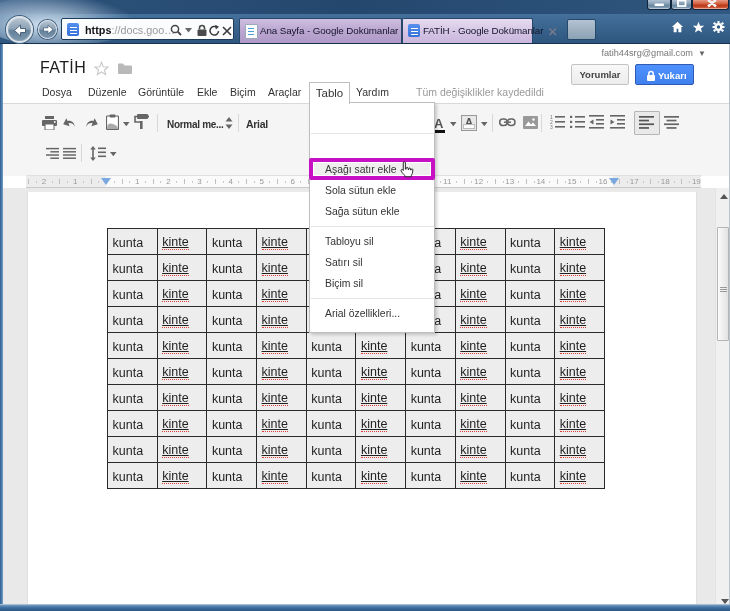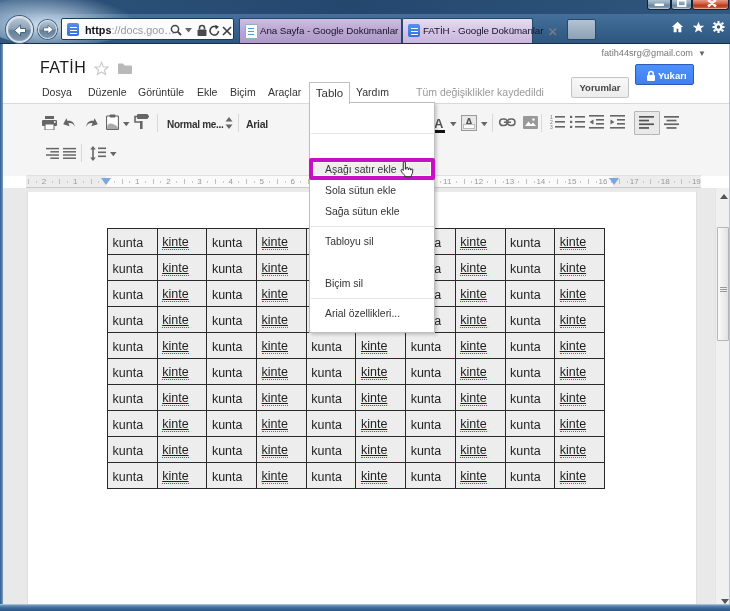--- a/index.html
+++ b/index.html
@@ -28,21 +28,21 @@
     background:repeating-linear-gradient(180deg,#fff 0 1px,rgba(255,255,255,0) 1px 3px);}
   
   .tab{top:18px;height:25px;border:1px solid #26486b;border-bottom:none;border-radius:2px 2px 0 0;box-sizing:border-box;}
   #tab1{left:239px;width:163px;background:linear-gradient(180deg,#cebfe0,#bba6d1 50%,#af99c7);}
   #tab2{left:402px;width:131px;background:linear-gradient(180deg,#e6dcf0,#d6c6e6 50%,#cab6dc);}
   #newtab{left:567px;top:19px;width:29px;height:21px;background:linear-gradient(180deg,#b3c3d2,#8ba1b5);border:1px solid #26486b;border-radius:2px;box-sizing:border-box;}
   .tabtxt{font-size:9.8px;color:#14142a;white-space:nowrap;letter-spacing:-0.1px;}
   #title{left:40px;top:59px;font-size:16px;color:#1c1c1c;letter-spacing:.4px;}
   #email{left:400px;top:48px;width:306px;text-align:right;font-size:9.2px;color:#777;}
   #btnYorumlar{left:571px;top:64px;width:58px;height:21px;background:linear-gradient(180deg,#f8f8f8,#ececec);border:1px solid #c3c3c3;border-radius:2px;box-sizing:border-box;
-     font-size:9.5px;font-weight:bold;color:#444;text-align:center;line-height:19px;margin-top:13px;}
+     font-size:9.5px;font-weight:bold;color:#444;text-align:center;line-height:19px;}
   #btnPaylas{left:635px;top:64px;width:59px;height:21px;background:linear-gradient(180deg,#4e91fd,#4080ee);border:1px solid #2f5bb7;border-radius:2px;box-sizing:border-box;}
   #menubar{left:0px;top:83px;width:730px;height:20px;font-size:10.5px;color:#333;}
   .mi{position:absolute;top:3px;}
   
   #toolbar{left:3px;top:103px;width:726px;height:73px;background:#f5f5f5;border-top:1px solid #d9d9d9;box-sizing:border-box;}
   .tsep{position:absolute;width:1px;height:18px;background:#d8d8d8;}
   .ticon{position:absolute;}
   .tlabel{position:absolute;font-size:10.5px;font-weight:bold;color:#333;letter-spacing:-0.3px;}
   
   #ruler{left:26px;top:175px;width:675px;height:11px;background:#ececec;overflow:hidden;border-top:1px solid #e0e0e0;border-bottom:1px solid #c9c9c9;}
@@ -641,20 +641,21 @@
       </div>
   </div>
   <div class="abs" id="tabloBtn">Tablo</div>
   <div class="abs" id="ddmenu">
       <div class="ddsep" style="top:30px"></div>
       <div class="dditem" style="top:56px;background:#eee">Aşağı satır ekle</div>
       <div class="dditem" style="top:77px">Sola sütun ekle</div>
       <div class="dditem" style="top:98px">Sağa sütun ekle</div>
       <div class="ddsep" style="top:123px"></div>
       <div class="dditem" style="top:128px">Tabloyu sil</div>
+      <div class="dditem" style="top:149px">Satırı sil</div>
       <div class="dditem" style="top:170px">Biçim sil</div>
       <div class="ddsep" style="top:195px"></div>
       <div class="dditem" style="top:200px">Arial özellikleri...</div>
   </div>
   <div class="abs" id="magenta"></div>
   <div class="abs" style="left:397px;top:161px;z-index:41">
       <svg width="19" height="18" viewBox="0 0 17 16">
         <path d="M5.6 1.6 c0-1.4 1.9-1.4 1.9 0 v5.6 l.7.1 v-.8 c0-1.1 1.7-1.1 1.7 0 v1 l.6.1 v-.6 c0-1 1.6-1 1.6 0 v.9 l.6.1 v-.4 c0-.9 1.4-.9 1.4 0 0 0 .05 2.2-.35 3.4 -.3 1-.95 1.5-.95 2.2 v.8 h-5.8 v-.7 c0-.6-.65-1.1-1.5-2 -.7-.8-1.85-2.1-1.85-2.9 0-.9 1.1-1.2 1.7-.4 l.25.4 z" fill="#fff" stroke="#111" stroke-width=".8"></path>
       </svg>
     </div>

